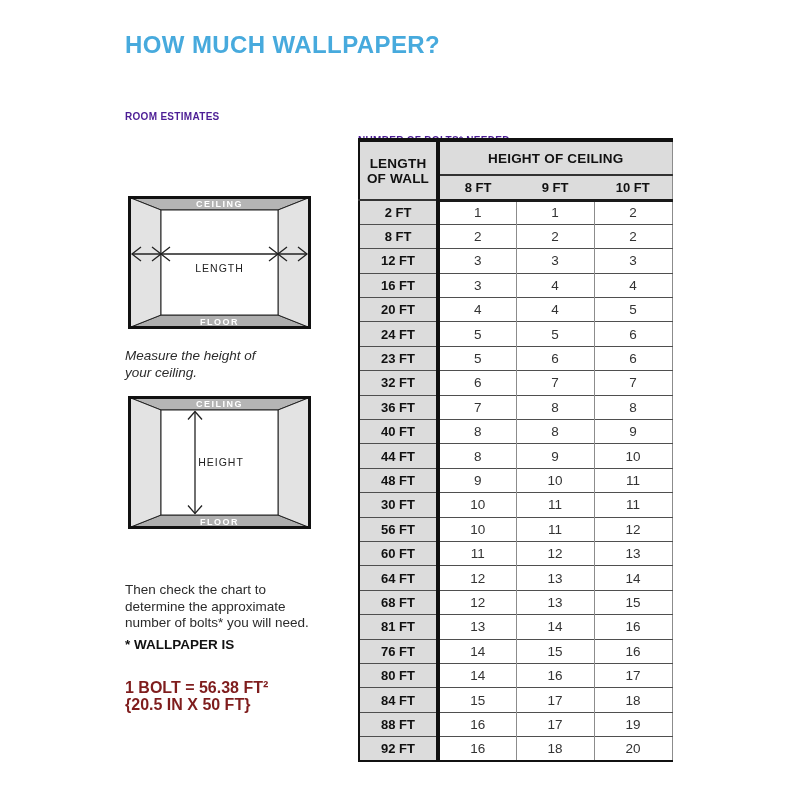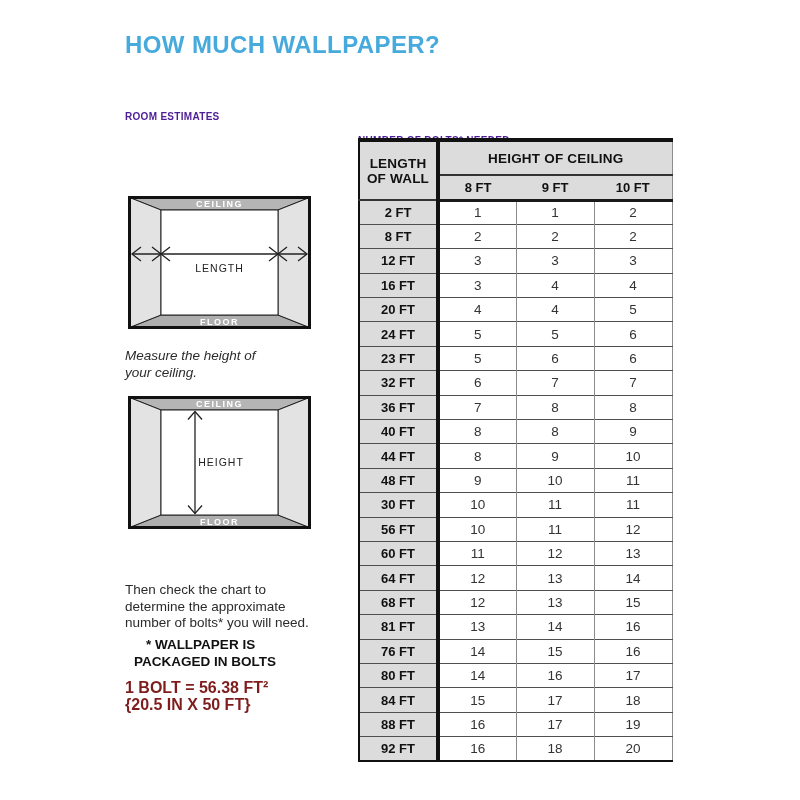--- a/index.html
+++ b/index.html
@@ -28,21 +28,21 @@
   .para1 { top:142px; }
   .para2 { top:348px;font-style:italic; }
   .para3 { top:546px;margin-top:36px; }
 
   .diagram { position:absolute; left:128px; }
   .diagram1 { top:196px; }
   .diagram2 { top:396px; }
 
   .footnote {
     position:absolute; left:125px; top:636px;
-    font-size:13.5px; font-weight:bold; line-height:17px; color:#111;text-align:center;
+    font-size:13.5px; font-weight:bold; line-height:17px; color:#111;
   }
   .footnote .indent { padding-left:9px; }
   .boltinfo {
     position:absolute; left:125px; top:679px;
     font-size:16px; font-weight:bold; line-height:17px; color:#7f1d1d;
   }
 
   table.bolts {
     position:absolute; left:358px; top:138px;
     width:314px; table-layout:fixed; border-collapse:collapse;
@@ -132,21 +132,20 @@
     </g>
     <text x="93" y="70" text-anchor="middle" font-size="10.5" letter-spacing="1" fill="#222">HEIGHT</text>
   </svg>
 
   <div class="para para3">Then check the chart to
 determine the approximate
 number of bolts* you will need.</div>
 
   <div class="footnote">
     <div>* WALLPAPER IS</div>
-    <div class="indent">PACKAGED IN BOLTS</div>
   </div>
 
   <div class="boltinfo">
     <div>1 BOLT = 56.38 FT²</div>
     <div>{20.5 IN X 50 FT}</div>
   </div>
 
   <div class="section-heading table-heading">NUMBER OF BOLTS* NEEDED</div>
 
   <table class="bolts">

